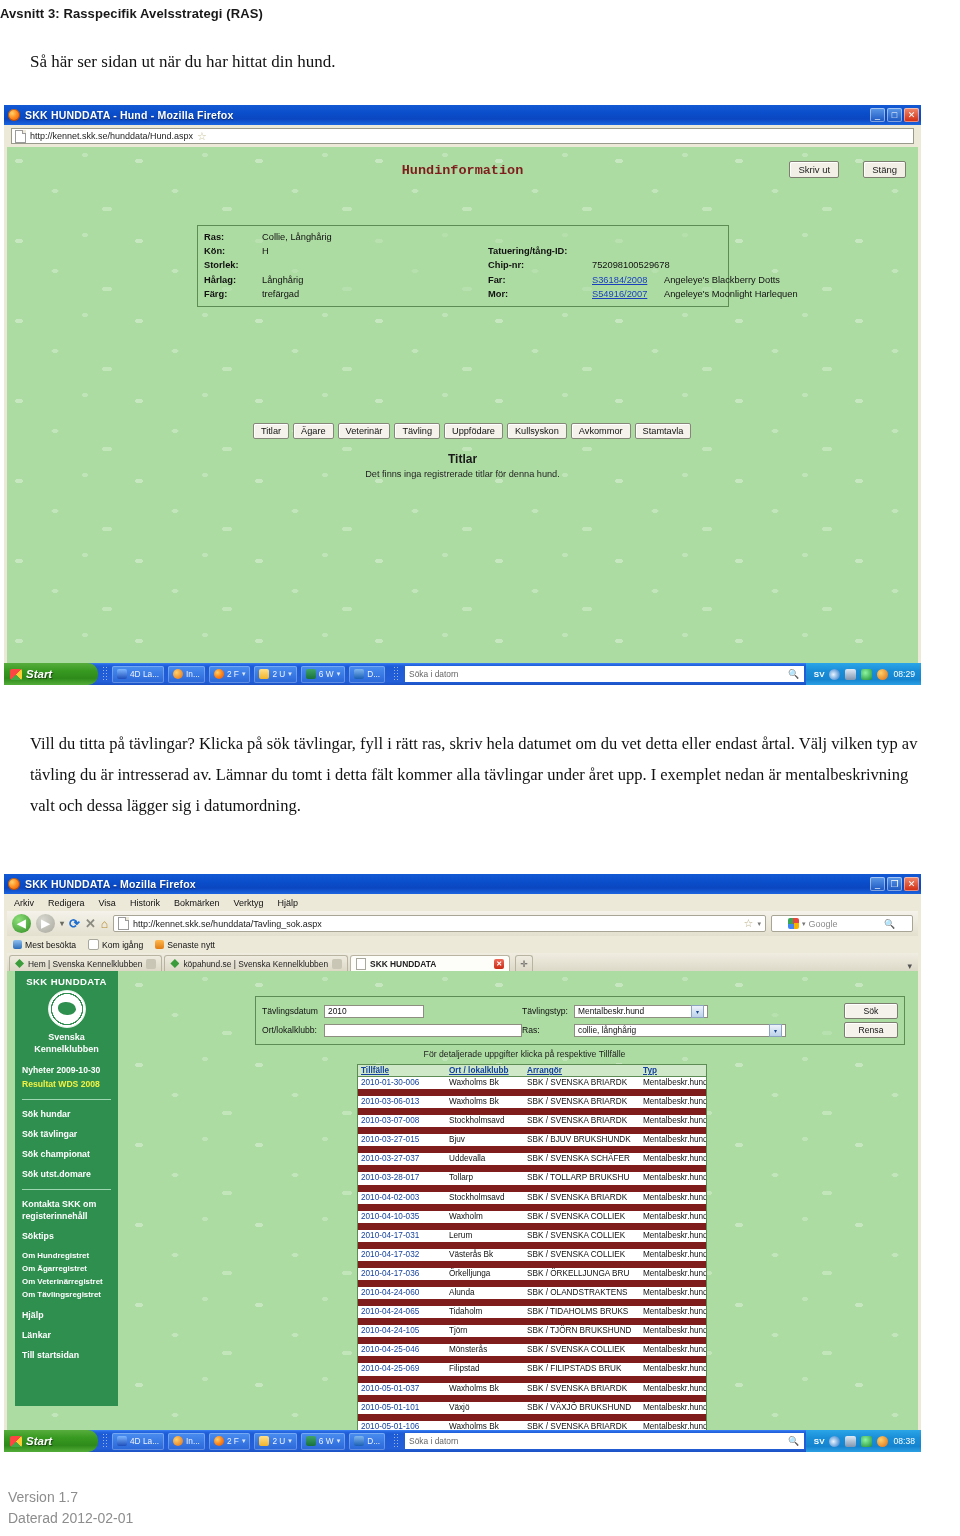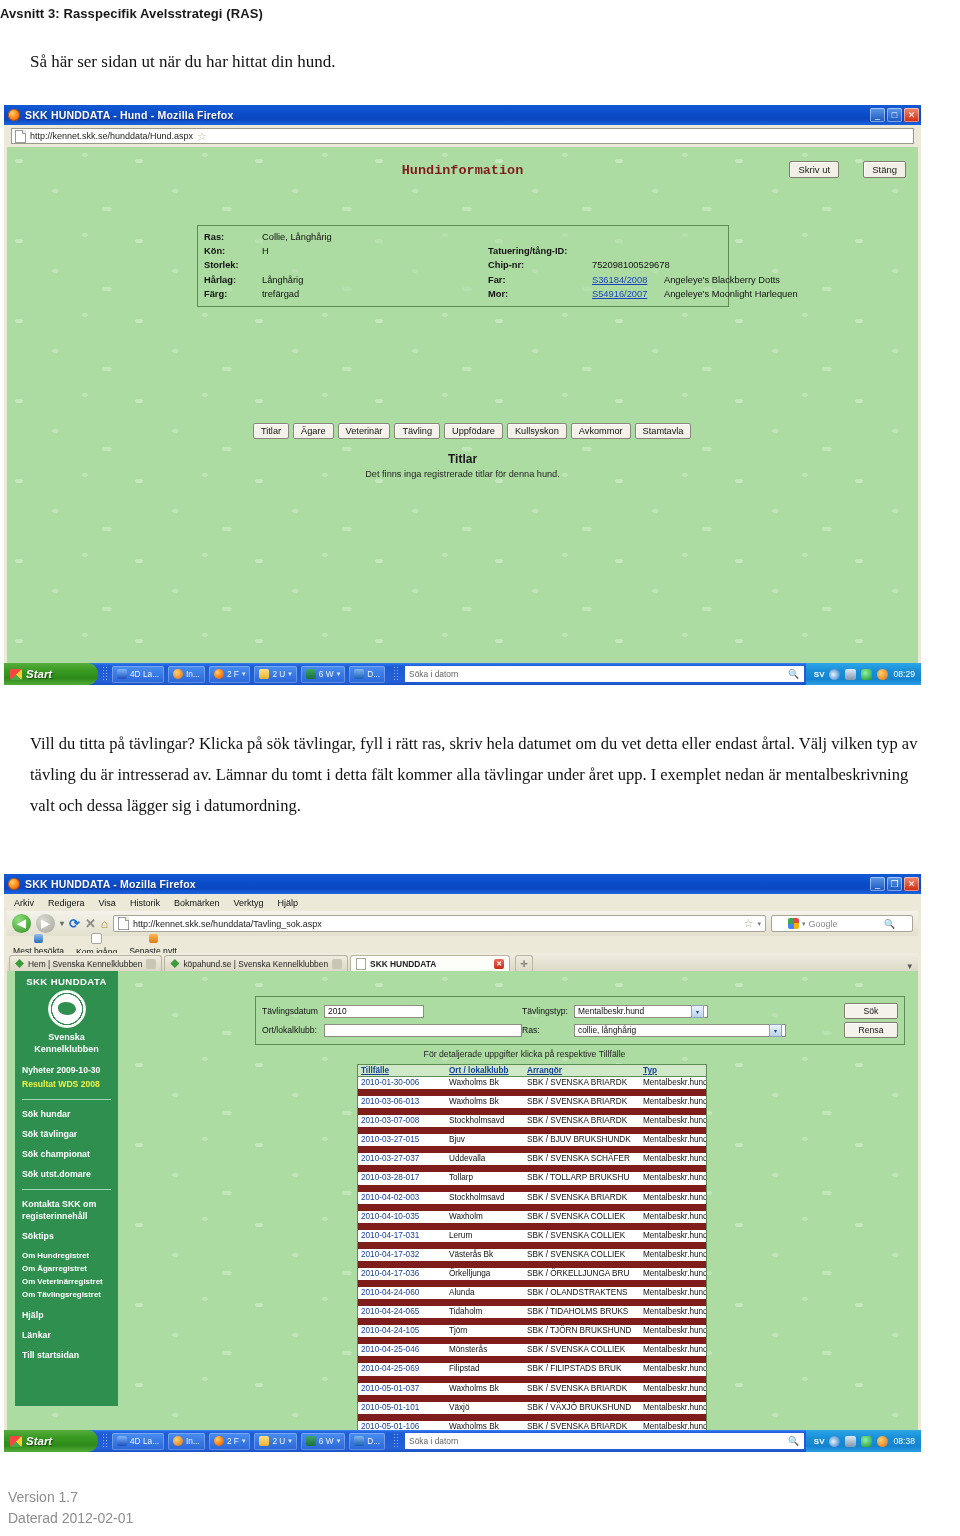--- a/index.html
+++ b/index.html
@@ -224,21 +224,21 @@
     display:flex;align-items:center;gap:3px;padding:0 16px;box-sizing:border-box;
     font-family:"Liberation Sans", sans-serif;font-size:9px;color:#8b8b8b;
   }
   .gicon{width:11px;height:11px;flex:0 0 auto;
     background:conic-gradient(#e8453c 0 25%,#f5b400 0 50%,#4285f4 0 75%,#3aa757 0 100%);border-radius:2px;}
   #win2 .bmbar{
     position:absolute;left:3px;top:62px;right:3px;height:17px;background:#ece9d8;
     display:flex;align-items:center;gap:12px;padding:0 6px;box-sizing:border-box;
     font-family:"Liberation Sans", sans-serif;font-size:8.6px;color:#111;
   }
-  .bm{display:flex;align-items:center;gap:3px;flex-direction:column;}
+  .bm{display:flex;align-items:center;gap:3px;}
   .bmi{width:9px;height:9px;border-radius:2px;flex:0 0 auto;}
   .bmi.b{background:linear-gradient(180deg,#8fc0f0,#2b6cb8);}
   .bmi.w{background:#fff;border:1px solid #a8a89c;}
   .bmi.o{background:linear-gradient(180deg,#ffb84d,#e07c12);}
   #win2 .tabbar{
     position:absolute;left:3px;top:79px;right:3px;height:18px;
     background:linear-gradient(180deg,#f0ede1,#ddd9c8);
     display:flex;align-items:flex-end;padding:0 2px;box-sizing:border-box;
   }
   .ftab{

